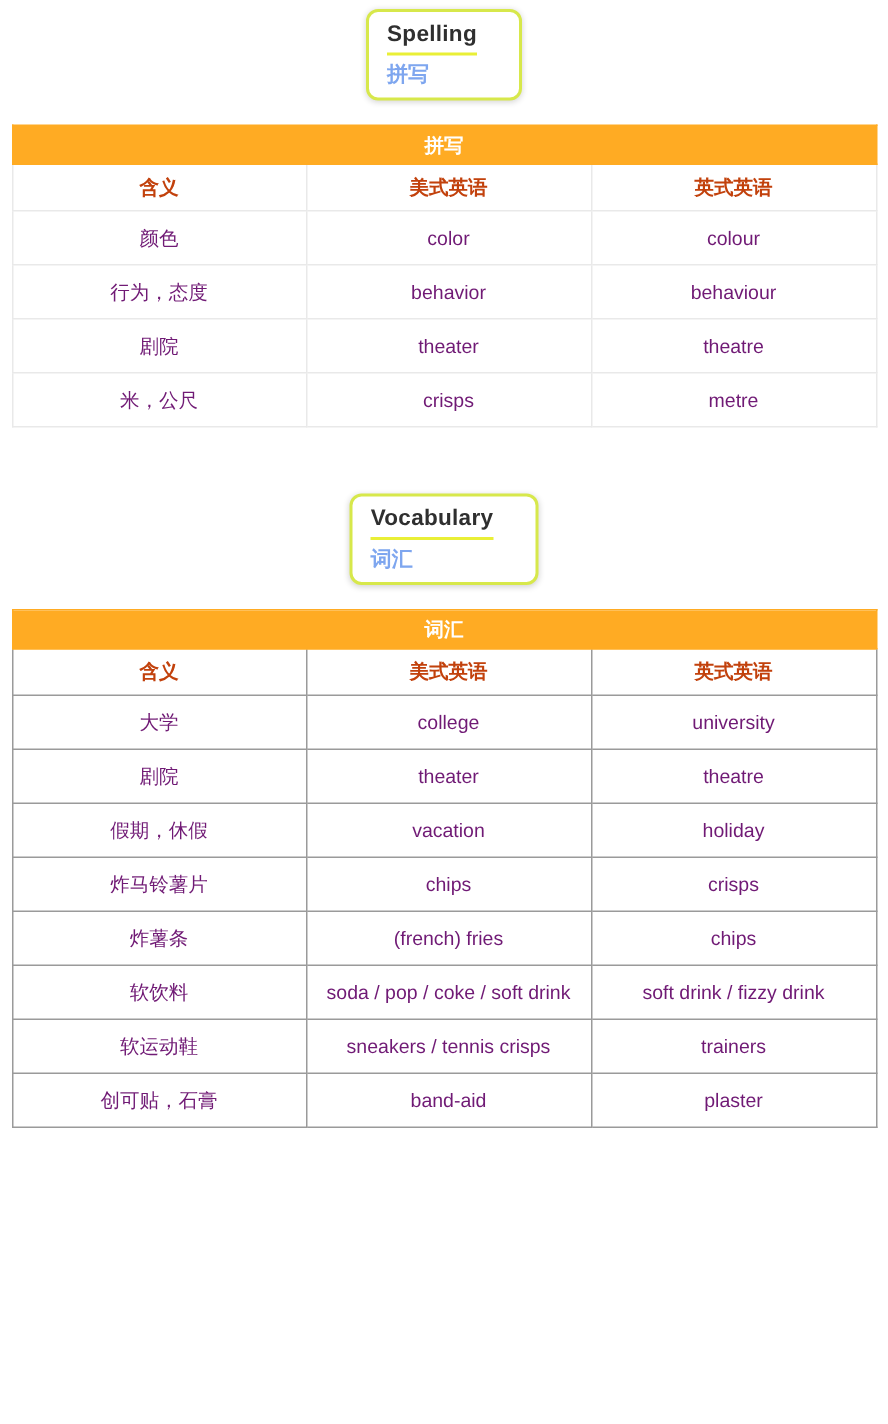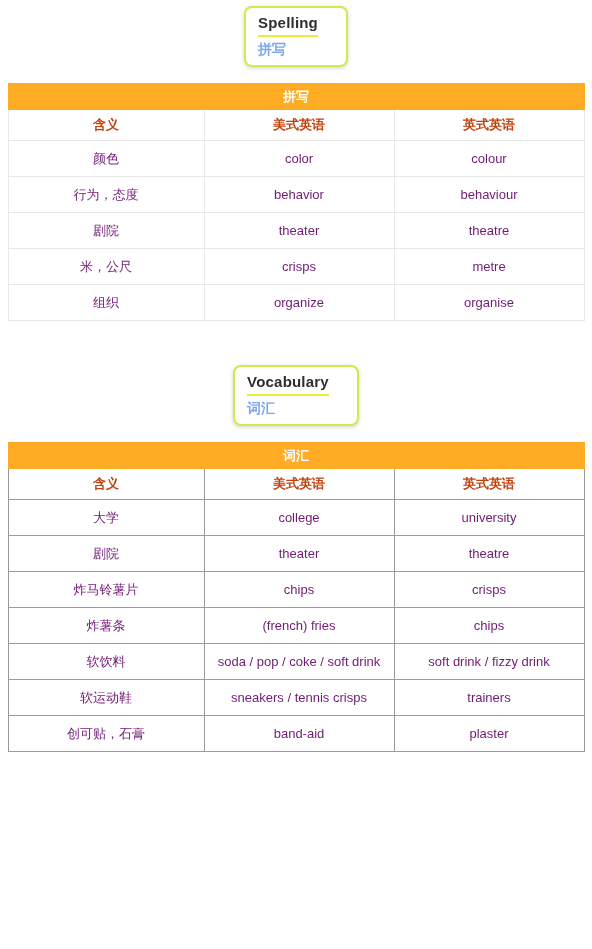--- a/index.html
+++ b/index.html
@@ -162,25 +162,20 @@
       <tr>
         <td class="cell">剧院</td>
         <td class="cell">theater</td>
         <td class="cell">theatre</td>
       </tr>
       <tr>
         <td class="cell">米，公尺</td>
         <td class="cell">crisps</td>
         <td class="cell">metre</td>
       </tr>
-      <tr>
-        <td class="cell">组织</td>
-        <td class="cell">organize</td>
-        <td class="cell">organise</td>
-      </tr>
     </tbody>
   </table>
 
   <div class="gap-mid"></div>
 
   <div class="badge-wrap">
     <div class="badge">
       <div class="badge-en">Vocabulary</div>
       <div class="badge-rule"></div>
       <div class="badge-zh">词汇</div>
@@ -209,20 +204,25 @@
         <td class="cell">大学</td>
         <td class="cell">college</td>
         <td class="cell">university</td>
       </tr>
       <tr>
         <td class="cell">剧院</td>
         <td class="cell">theater</td>
         <td class="cell">theatre</td>
       </tr>
       <tr>
+        <td class="cell">假期，休假</td>
+        <td class="cell">vacation</td>
+        <td class="cell">holiday</td>
+      </tr>
+      <tr>
         <td class="cell">炸马铃薯片</td>
         <td class="cell">chips</td>
         <td class="cell">crisps</td>
       </tr>
       <tr>
         <td class="cell">炸薯条</td>
         <td class="cell">(french) fries</td>
         <td class="cell">chips</td>
       </tr>
       <tr>

